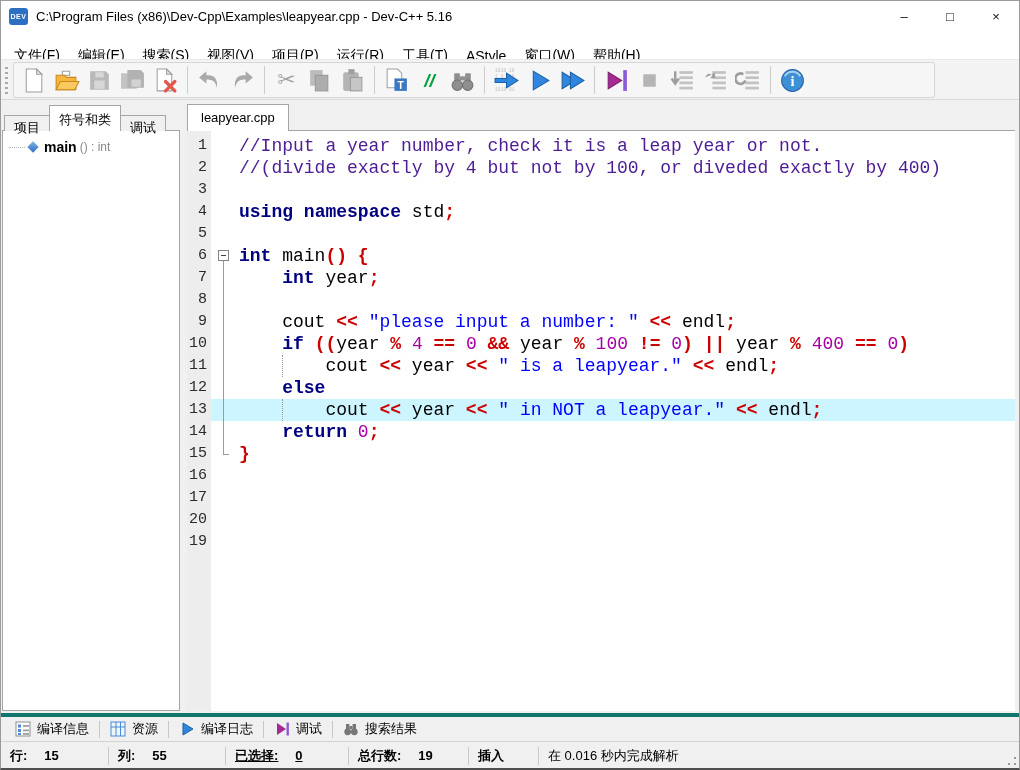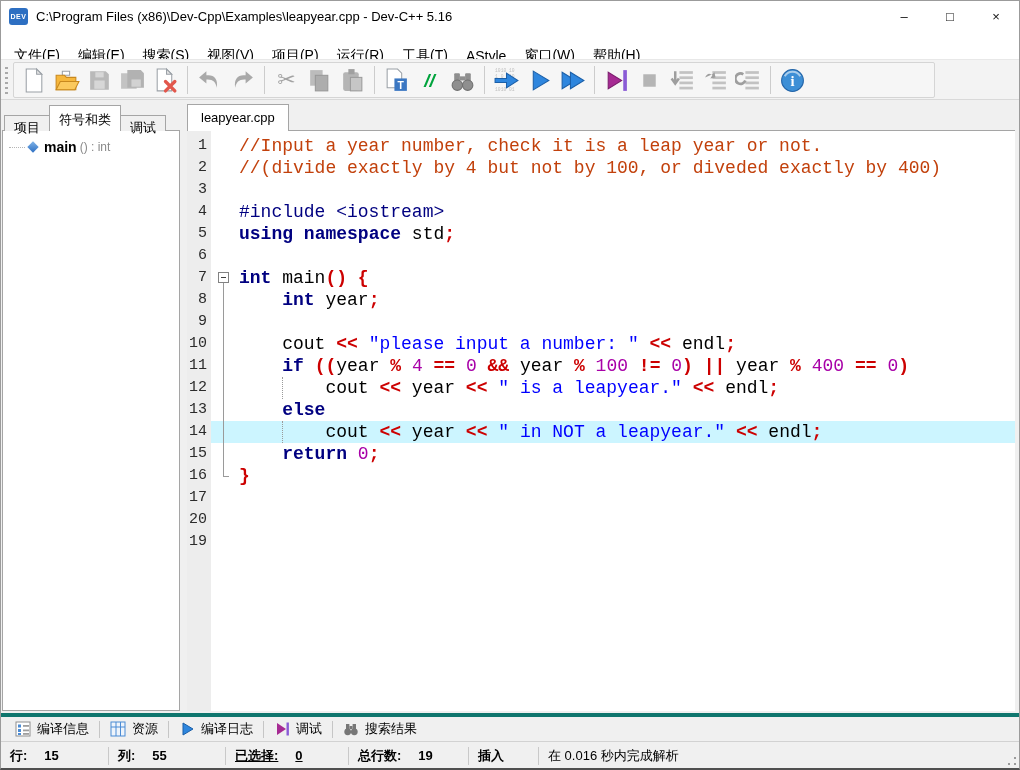--- a/index.html
+++ b/index.html
@@ -44,21 +44,21 @@
   .editor-tab{position:absolute;left:186px;top:103px;height:27px;background:#fff;border:1px solid #a5a5a5;border-bottom:none;
     padding:5px 13px 0;font-size:13px;z-index:4;}
   .editor{position:absolute;left:186px;top:129px;width:828px;height:581px;background:#fff;border-top:1px solid #a5a5a5;overflow:hidden;z-index:2;}
   .gutter{position:absolute;left:0;top:0;bottom:0;width:24px;background:#ededed;}
   .gut-num{height:22px;line-height:22px;text-align:right;padding-right:4px;font-family:"Liberation Mono",monospace;font-size:15px;color:#2b2b2b;}
   .gutter-pad{height:4px;}
   .rows{position:absolute;left:24px;top:4px;right:0;}
   .row{position:relative;height:22px;}
   .row.hl{background:#ccf5ff;}
   .code{position:absolute;left:28px;top:0;white-space:pre;font-family:"Liberation Mono",monospace;font-size:18px;line-height:22px;}
-  .cm{color:#c2410c;} .kw{color:#000080;font-weight:bold;} .pp{color:#000080;}
+  .cm{color:#4c1d95;} .kw{color:#000080;font-weight:bold;} .pp{color:#000080;}
   .str{color:#0000ff;} .num{color:#a800a8;} .op{color:#cc0000;font-weight:bold;} .pl{color:#000;}
   .fold-box{position:absolute;left:7px;top:5px;width:11px;height:11px;border:1px solid #828282;background:#fff;}
   .fold-box::after{content:"";position:absolute;left:2px;top:4px;width:5px;height:1px;background:#404040;}
   .fold-v{position:absolute;left:12px;width:1px;background:#9a9a9a;}
   .fold-h{position:absolute;left:12px;width:6px;height:1px;background:#9a9a9a;}
   .guide{position:absolute;left:71px;top:0;height:22px;border-left:1px dotted #9a9a9a;}
   
   .bottom-tabs{position:absolute;left:0;top:712px;right:0;height:28px;background:#f0f0f0;border-top:4px solid #0f766e;
     display:flex;align-items:center;font-size:13px;padding-left:4px;}
   .btab{display:flex;align-items:center;gap:6px;padding:0 10px;height:100%;white-space:nowrap;}
@@ -311,23 +311,20 @@
         <div class="row">
           <div class="code"><span class="cm">//Input a year number, check it is a leap year or not.</span></div>
         </div>
         <div class="row">
           <div class="code"><span class="cm">//(divide exactly by 4 but not by 100, or diveded exactly by 400)</span></div>
         </div>
         <div class="row">
           <div class="code"></div>
         </div>
         <div class="row">
-          <div class="code"><span class="pp">#include &lt;iostream&gt;</span></div>
-        </div>
-        <div class="row">
           <div class="code"><span class="kw">using</span><span class="pl"> </span><span class="kw">namespace</span><span class="pl"> std</span><span class="op">;</span></div>
         </div>
         <div class="row">
           <div class="code"></div>
         </div>
         <div class="row">
           <div class="fold-box"></div>
           <div class="fold-v" style="top: 16px; bottom: 0px;"></div>
           <div class="code"><span class="kw">int</span><span class="pl"> main</span><span class="op">()</span><span class="pl"> </span><span class="op">{</span></div>
         </div>

